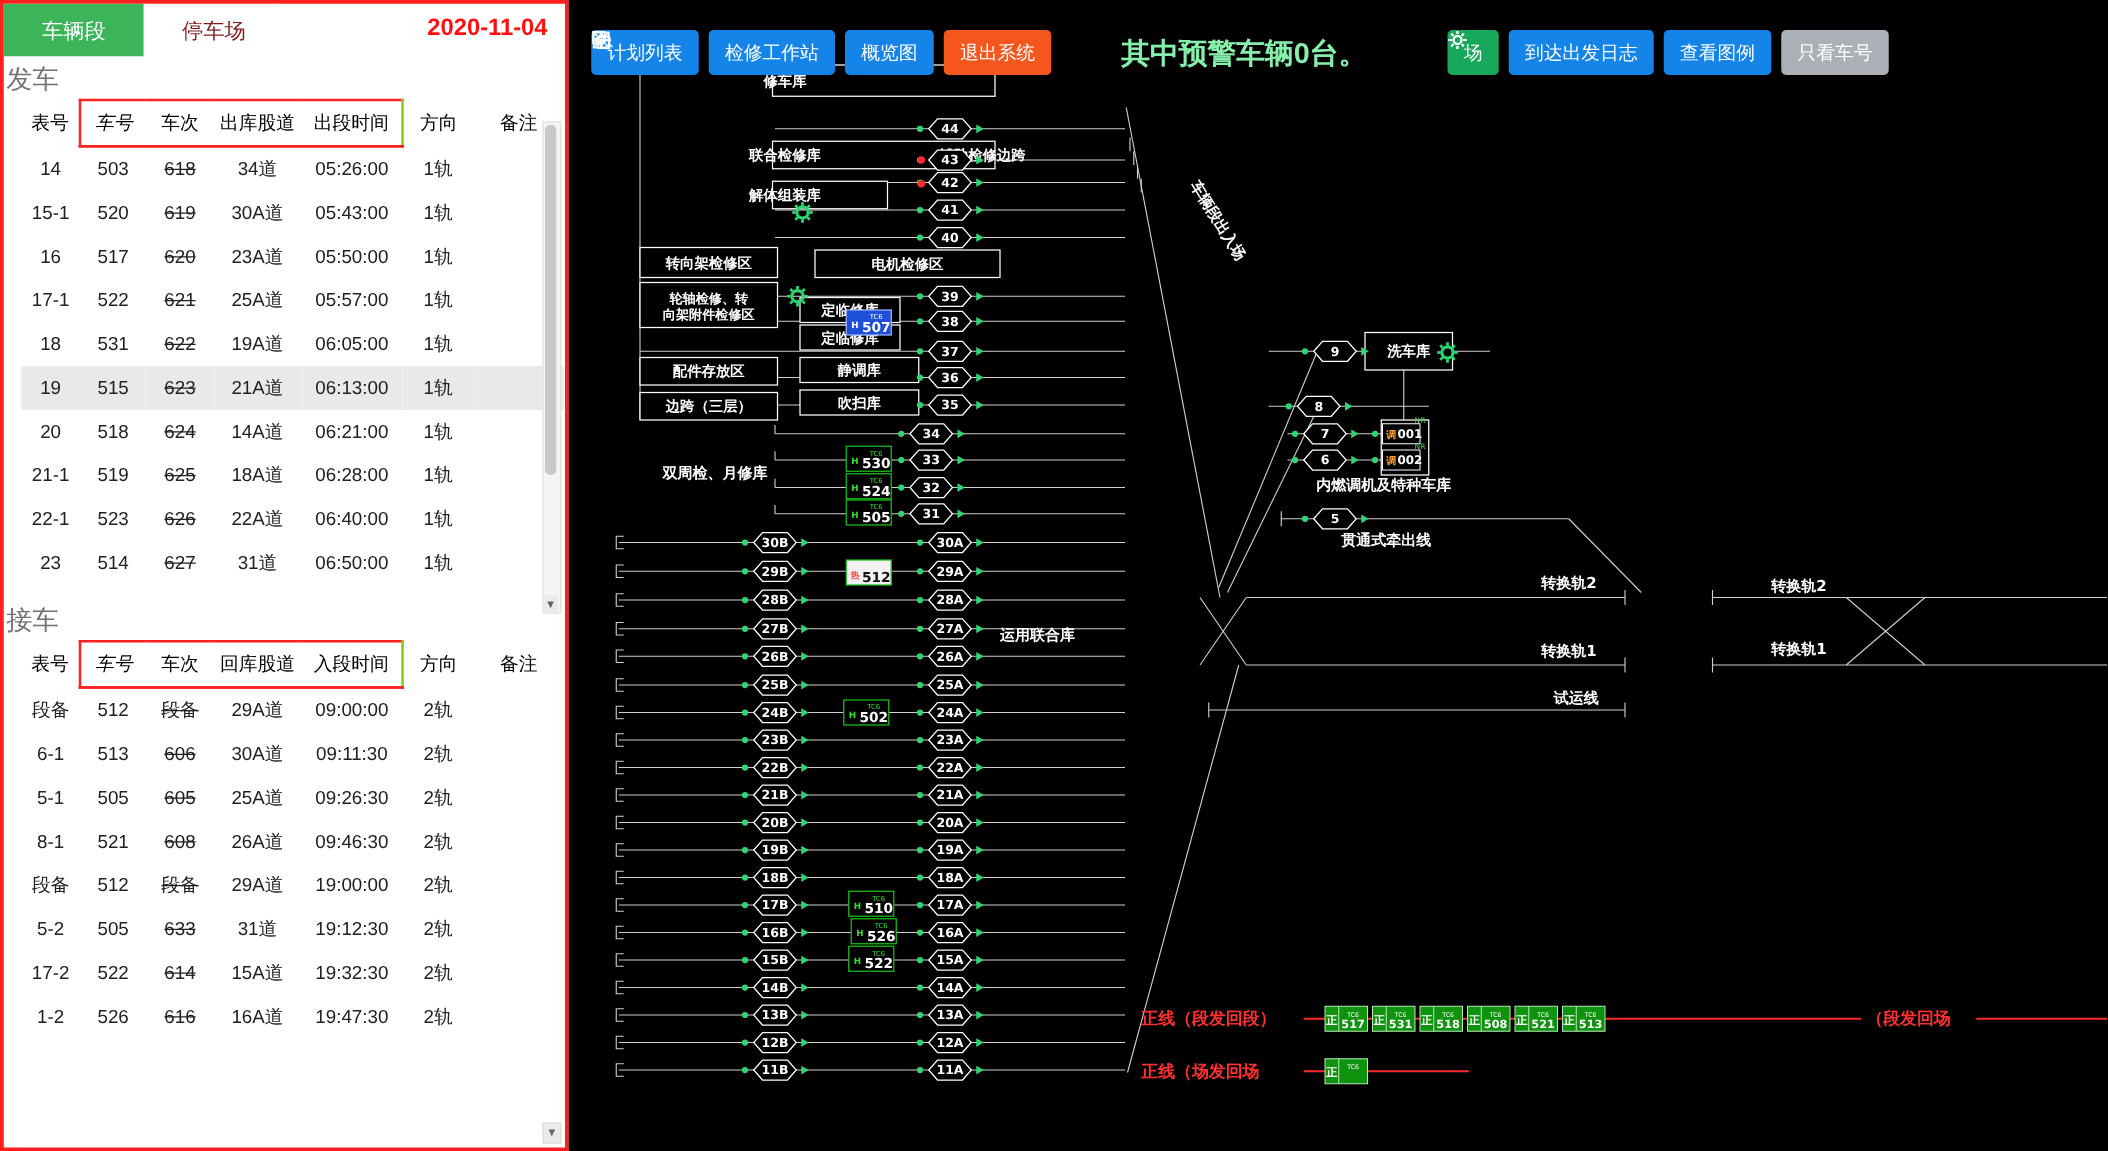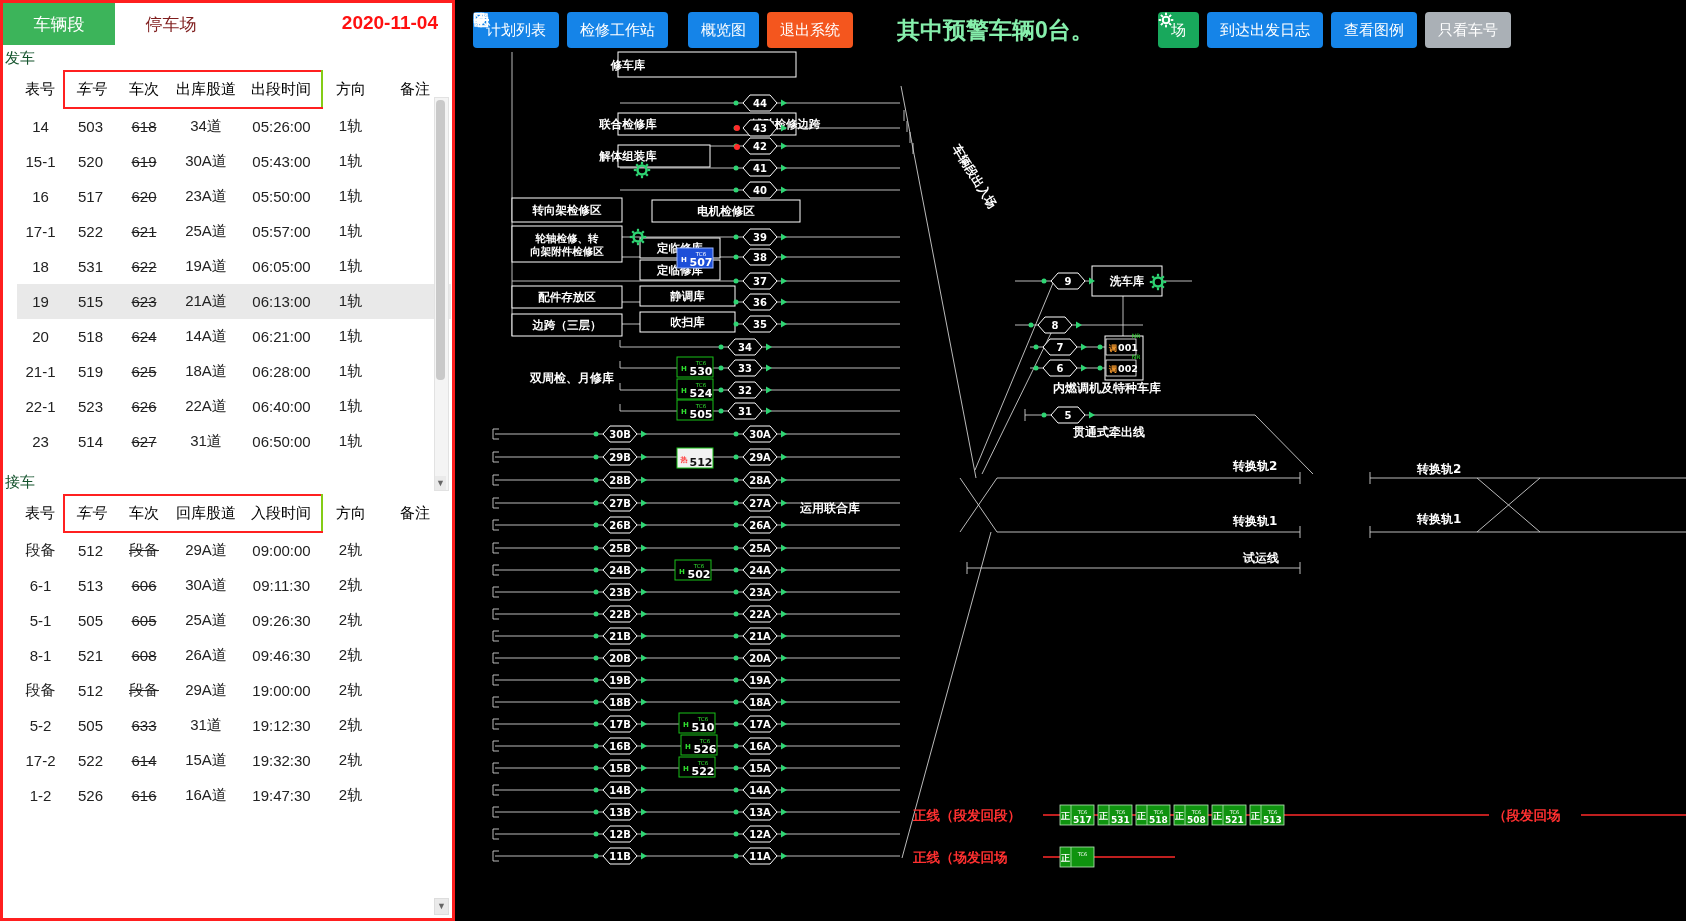--- a/index.html
+++ b/index.html
@@ -7,21 +7,21 @@
        font-family:"Liberation Sans","DejaVu Sans",sans-serif;}
 
   
   .left-panel{position:absolute;left:0;top:0;width:455px;height:921px;background:#fff;
               border:3px solid #ff1f1f;box-sizing:border-box;overflow:hidden;}
   .tabs-row{position:relative;height:42px;display:flex;align-items:stretch;}
   .tab{width:112px;display:flex;align-items:center;justify-content:center;font-size:17px;
        color:#7f1d1d;background:#fff;cursor:pointer;}
   .tab.active{background:#3cb45a;color:#fff;}
   .panel-date{position:absolute;right:14px;top:9px;color:#ff1010;font-weight:bold;font-size:19px;}
-  .section-label{margin:4px 0 2px 2px;font-size:15px;color:#14532d;}
+  .section-label{margin:4px 0 2px 2px;font-size:21px;color:#737373;}
   table.sched{border-collapse:collapse;margin-left:14px;table-layout:fixed;}
   table.sched th,table.sched td{font-weight:normal;font-size:15px;color:#222;text-align:center;
        height:35px;padding:0;overflow:hidden;white-space:nowrap;}
   table.sched th{color:#000;}
   .c0{width:46px}.c1{width:52px}.c2{width:54px}.c3{width:70px}.c4{width:80px}.c5{width:56px}.c6{width:72px}
   .rh{border-top:2px solid #ff2020;border-bottom:2px solid #ff2020;}
   .rh-first{border-left:2px solid #ff2020;font-style:italic;}
   .rh-last{border-right:2px solid #84cc16;}
   .strike{text-decoration:line-through;}
   tr.hl{background:#e9e9e9;}
@@ -30,21 +30,21 @@
   .vscroll .arrow{position:absolute;left:0;bottom:0;width:11px;height:14px;font-size:9px;color:#666;
        text-align:center;line-height:14px;background:#eaeaea;}
   .panel-scroll-btn{position:absolute;right:3px;bottom:3px;width:13px;height:15px;background:#eaeaea;
        border:1px solid #ddd;font-size:9px;color:#666;text-align:center;line-height:14px;}
 
   
   .diagram-area{position:absolute;left:455px;top:0;width:1231px;height:921px;background:#000;}
   .diagram-area svg{position:absolute;left:0;top:0;}
 
   
-  .toolbar{position:absolute;left:0;top:4px;width:1231px;height:54px;z-index:5;}
+  .toolbar{position:absolute;left:0;top:16px;width:1231px;height:54px;z-index:5;}
   .btn-group{position:absolute;top:8px;display:flex;gap:8px;}
   #left-buttons{left:18px;}
   #right-buttons{left:703px;}
   .tbtn{display:inline-flex;align-items:center;gap:7px;height:36px;padding:0 13px;border:none;
         border-radius:4px;color:#fff;font-size:15px;cursor:pointer;font-family:inherit;}
   .warning{position:absolute;left:442px;top:11px;color:#86efac;font-size:23px;font-weight:bold;white-space:nowrap;text-align:center;}
 
   
   text{font-family:"DejaVu Sans","Liberation Sans",sans-serif;}
   .hexnum{fill:#fff;font-size:10px;font-weight:bold;text-anchor:middle;}
@@ -817,21 +817,21 @@
                 <line x1="0.8" y1="8" x2="3.2" y2="8"></line>
                 <line x1="12.8" y1="8" x2="15.2" y2="8"></line>
                 <line x1="3" y1="3" x2="4.7" y2="4.7"></line>
                 <line x1="11.3" y1="11.3" x2="13" y2="13"></line>
                 <line x1="3" y1="13" x2="4.7" y2="11.3"></line>
                 <line x1="11.3" y1="4.7" x2="13" y2="3"></line>
               </g>
             </svg>
             <span>检修工作站</span>
           </button>
-          <button class="tbtn" style="background: rgb(21, 132, 232); margin-left: 12px;">
+          <button class="tbtn" style="background: rgb(21, 132, 232);">
             <svg width="16" height="16" viewBox="0 0 16 16">
               <rect x="1.5" y="1.5" width="9" height="9" fill="none" stroke="#fff" stroke-width="1.5"></rect>
               <rect x="5.5" y="5.5" width="9" height="9" fill="none" stroke="#fff" stroke-width="1.5"></rect>
             </svg>
             <span>概览图</span>
           </button>
           <button class="tbtn" style="background: rgb(244, 86, 30);">
             <svg width="18" height="16" viewBox="0 0 18 16">
               <path d="M9 3 L3 8 L9 13 M3 8 H16" fill="none" stroke="#fff" stroke-width="2"></path>
             </svg>

